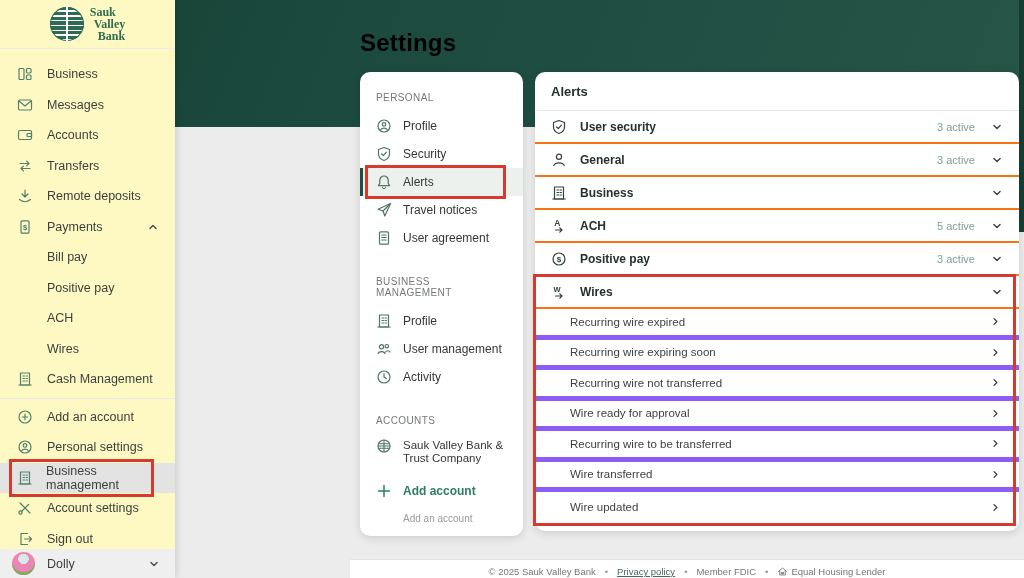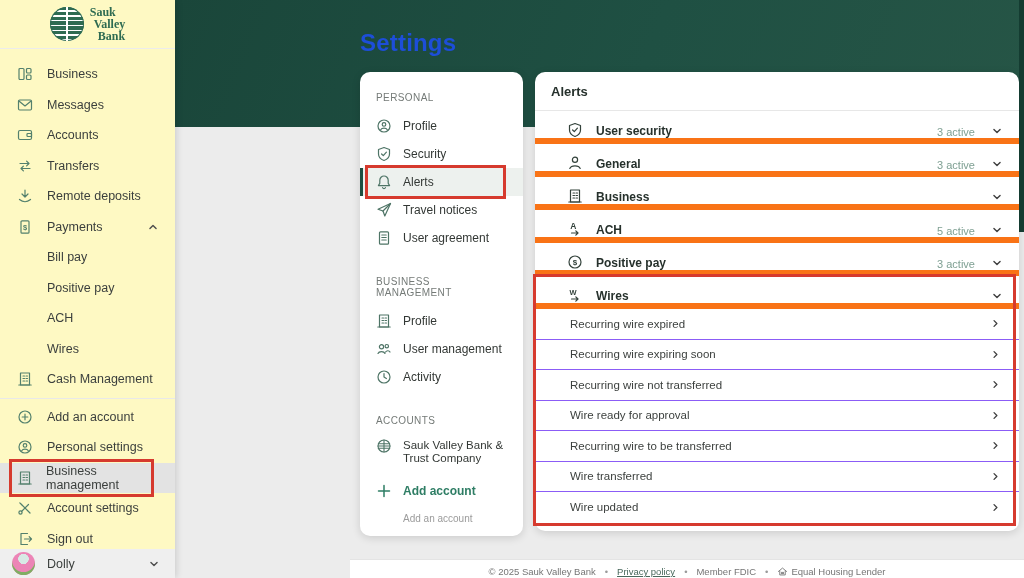--- a/index.html
+++ b/index.html
@@ -3,21 +3,21 @@
 <meta charset="utf-8">
 <style>
   * { box-sizing: border-box; margin: 0; padding: 0; }
   html,body { width:1024px; height:578px; overflow:hidden; }
   body { font-family:"Liberation Sans",sans-serif; background:#ececec; position:relative; }
   .app { position:relative; width:1024px; height:578px; }
 
   
   .main { position:absolute; left:175px; top:0; right:0; height:578px; }
   .hero { height:127px; background:linear-gradient(112deg,#1a463a 0%,#1f5043 55%,#265546 100%); }
-  .page-title { position:absolute; left:185px; top:29px; color:#1d4ed8; font-size:24px; font-weight:700; letter-spacing:.2px; }
+  .page-title { position:absolute; left:185px; top:29px; color:#000000; font-size:24px; font-weight:700; letter-spacing:.2px; }
 
   
   .sidebar { position:absolute; left:0; top:0; width:175px; height:578px; background:#fef9c3;
              box-shadow:2px 0 6px rgba(0,0,0,.12); z-index:5; }
   .logo-box { height:49px; border-bottom:1px solid #ececec; display:flex; align-items:center; justify-content:center; gap:6px; }
   .globe { width:34px; height:34px; border-radius:50%; flex:0 0 34px;
            background:repeating-linear-gradient(180deg,#2e6b52 0 3.4px,#ffffff 3.4px 4.8px);
            box-shadow:inset 0 0 0 1px #2e6b52; position:relative; }
   .globe::after { content:""; position:absolute; left:47%; top:0; bottom:0; width:2px; background:#fff; }
   .brand-text { color:#2e6b52; font-family:"Liberation Serif",serif; font-size:12px; line-height:12px; font-weight:700; }
@@ -54,30 +54,30 @@
   .bank-item { height:auto; min-height:34px; align-items:flex-start; padding-top:3px; }
   .bank-item .lbl { font-size:11.5px; line-height:13px; padding-top:1px; }
   .add-account { color:#2e7d64; font-weight:700; margin-top:8px; }
   .add-account .icn { color:#2e7d64; }
   .add-sub { font-size:10px; color:#9b9b9b; padding:8px 16px 0 43px; }
 
   
   .alerts-card { position:absolute; left:360px; top:72px; right:5px; background:#fff; border-radius:10px;
                  box-shadow:0 2px 8px rgba(0,0,0,.14); padding-bottom:8px; z-index:2; }
   .alerts-title { padding:12px 16px 11px; font-size:13px; font-weight:700; color:#26312c; border-bottom:1px solid #e7e7e7; }
-  .group-row { height:33px; display:flex; align-items:flex-end; gap:13px; padding:0 15px 0 32px;
-               border-bottom:6px solid #f97316; cursor:pointer; }
+  .group-row { height:33px; display:flex; align-items:center; gap:13px; padding:0 15px 0 16px;
+               border-bottom:2px solid #f97316; cursor:pointer; }
   .group-row .icn { width:16px; height:16px; color:#33423b; display:flex; align-items:center; }
   .group-label { font-size:12px; font-weight:700; color:#26312c; }
   .badge { margin-left:auto; font-size:11px; color:#7fa093; }
   .group-row .chev { color:#3f3f3f; display:flex; margin-left:2px; }
   .wires-wrap { position:relative; }
   .red-frame-wires { position:absolute; left:-2px; right:3px; top:-2px; bottom:-3px; border:3px solid #d63a2e; pointer-events:none; z-index:3; }
   .wire-row { height:30.5px; display:flex; align-items:center; padding:0 17px 0 35px;
-              border-bottom:1px solid #8b5cf6; font-size:11.5px; color:#3c403e; cursor:pointer; }
+              border-bottom:5px solid #8b5cf6; font-size:11.5px; color:#3c403e; cursor:pointer; }
   .wire-row:last-child { border-bottom:none; }
   .wire-row .chev { margin-left:auto; color:#3f3f3f; display:flex; }
 
   
   .footer { position:absolute; left:175px; right:0; bottom:0; height:19px; background:#fff; border-top:1px solid #e4e4e4;
             display:flex; justify-content:center; align-items:flex-start; padding-top:6px; gap:9px;
             font-size:9.5px; color:#757575; z-index:4; }
   .footer .dot { color:#9a9a9a; }
   .footer .link { color:#48685c; text-decoration:underline; cursor:pointer; }
   .footer .ehl { display:flex; align-items:center; gap:3px; }

